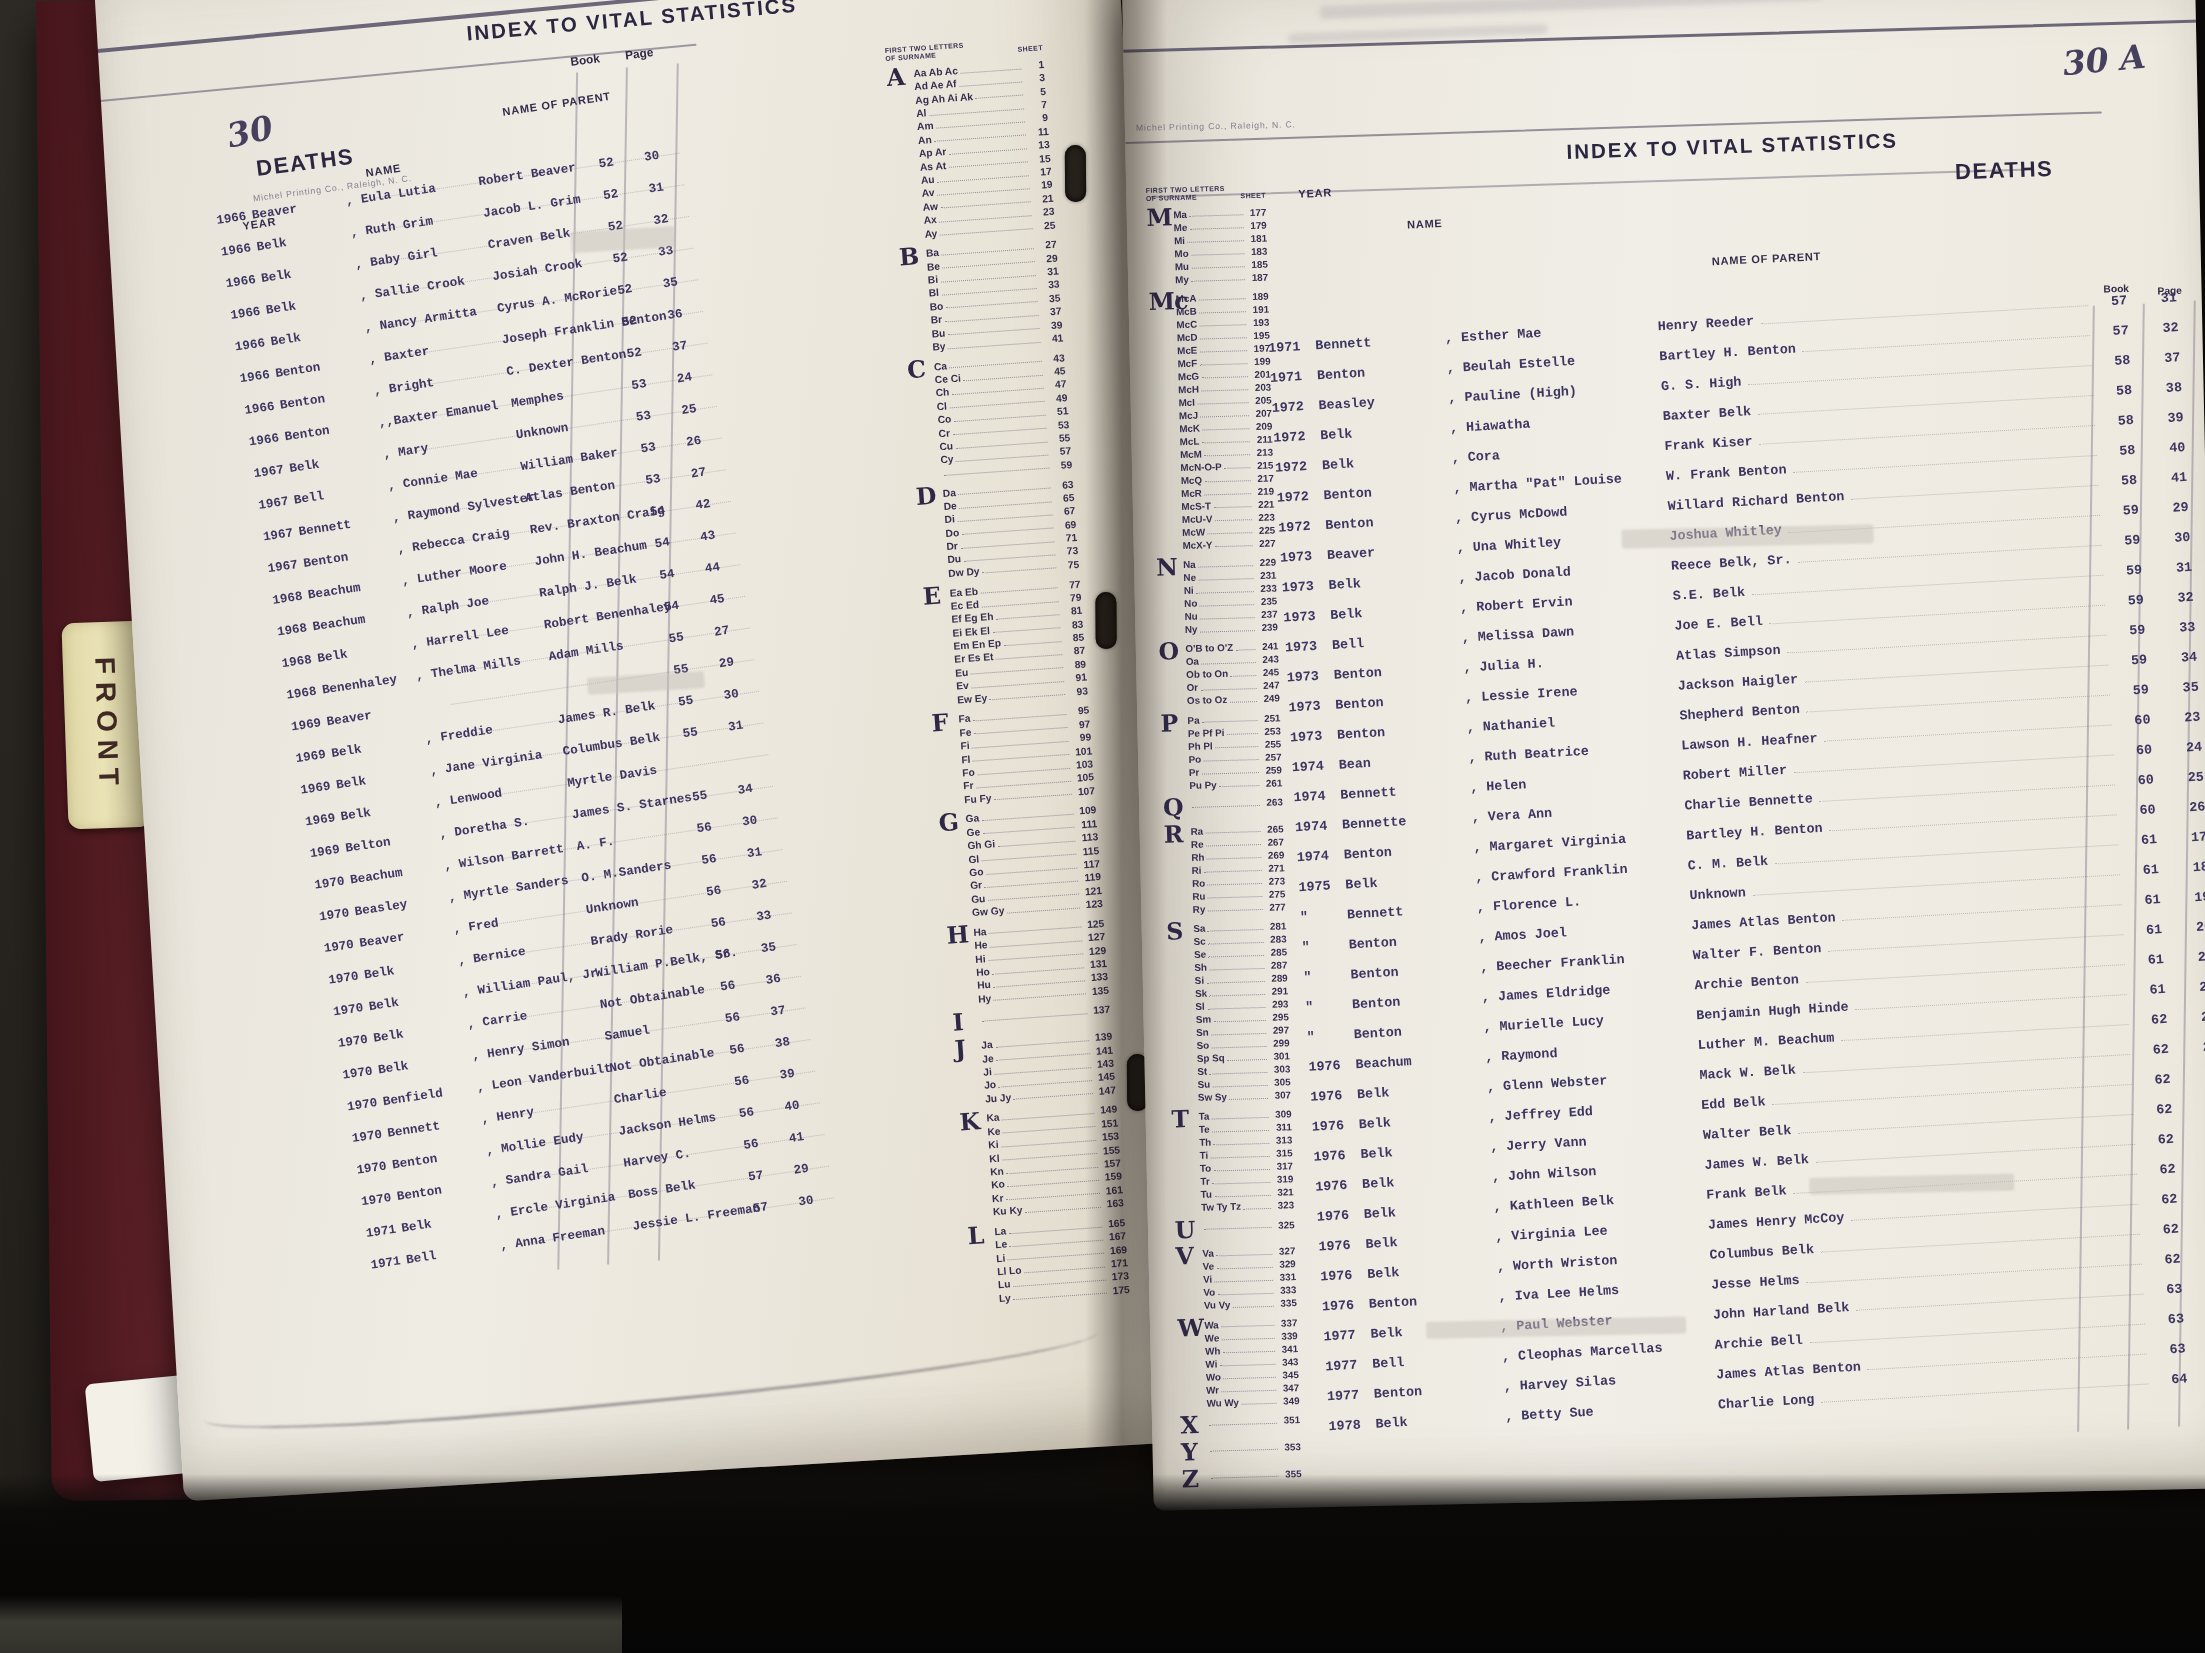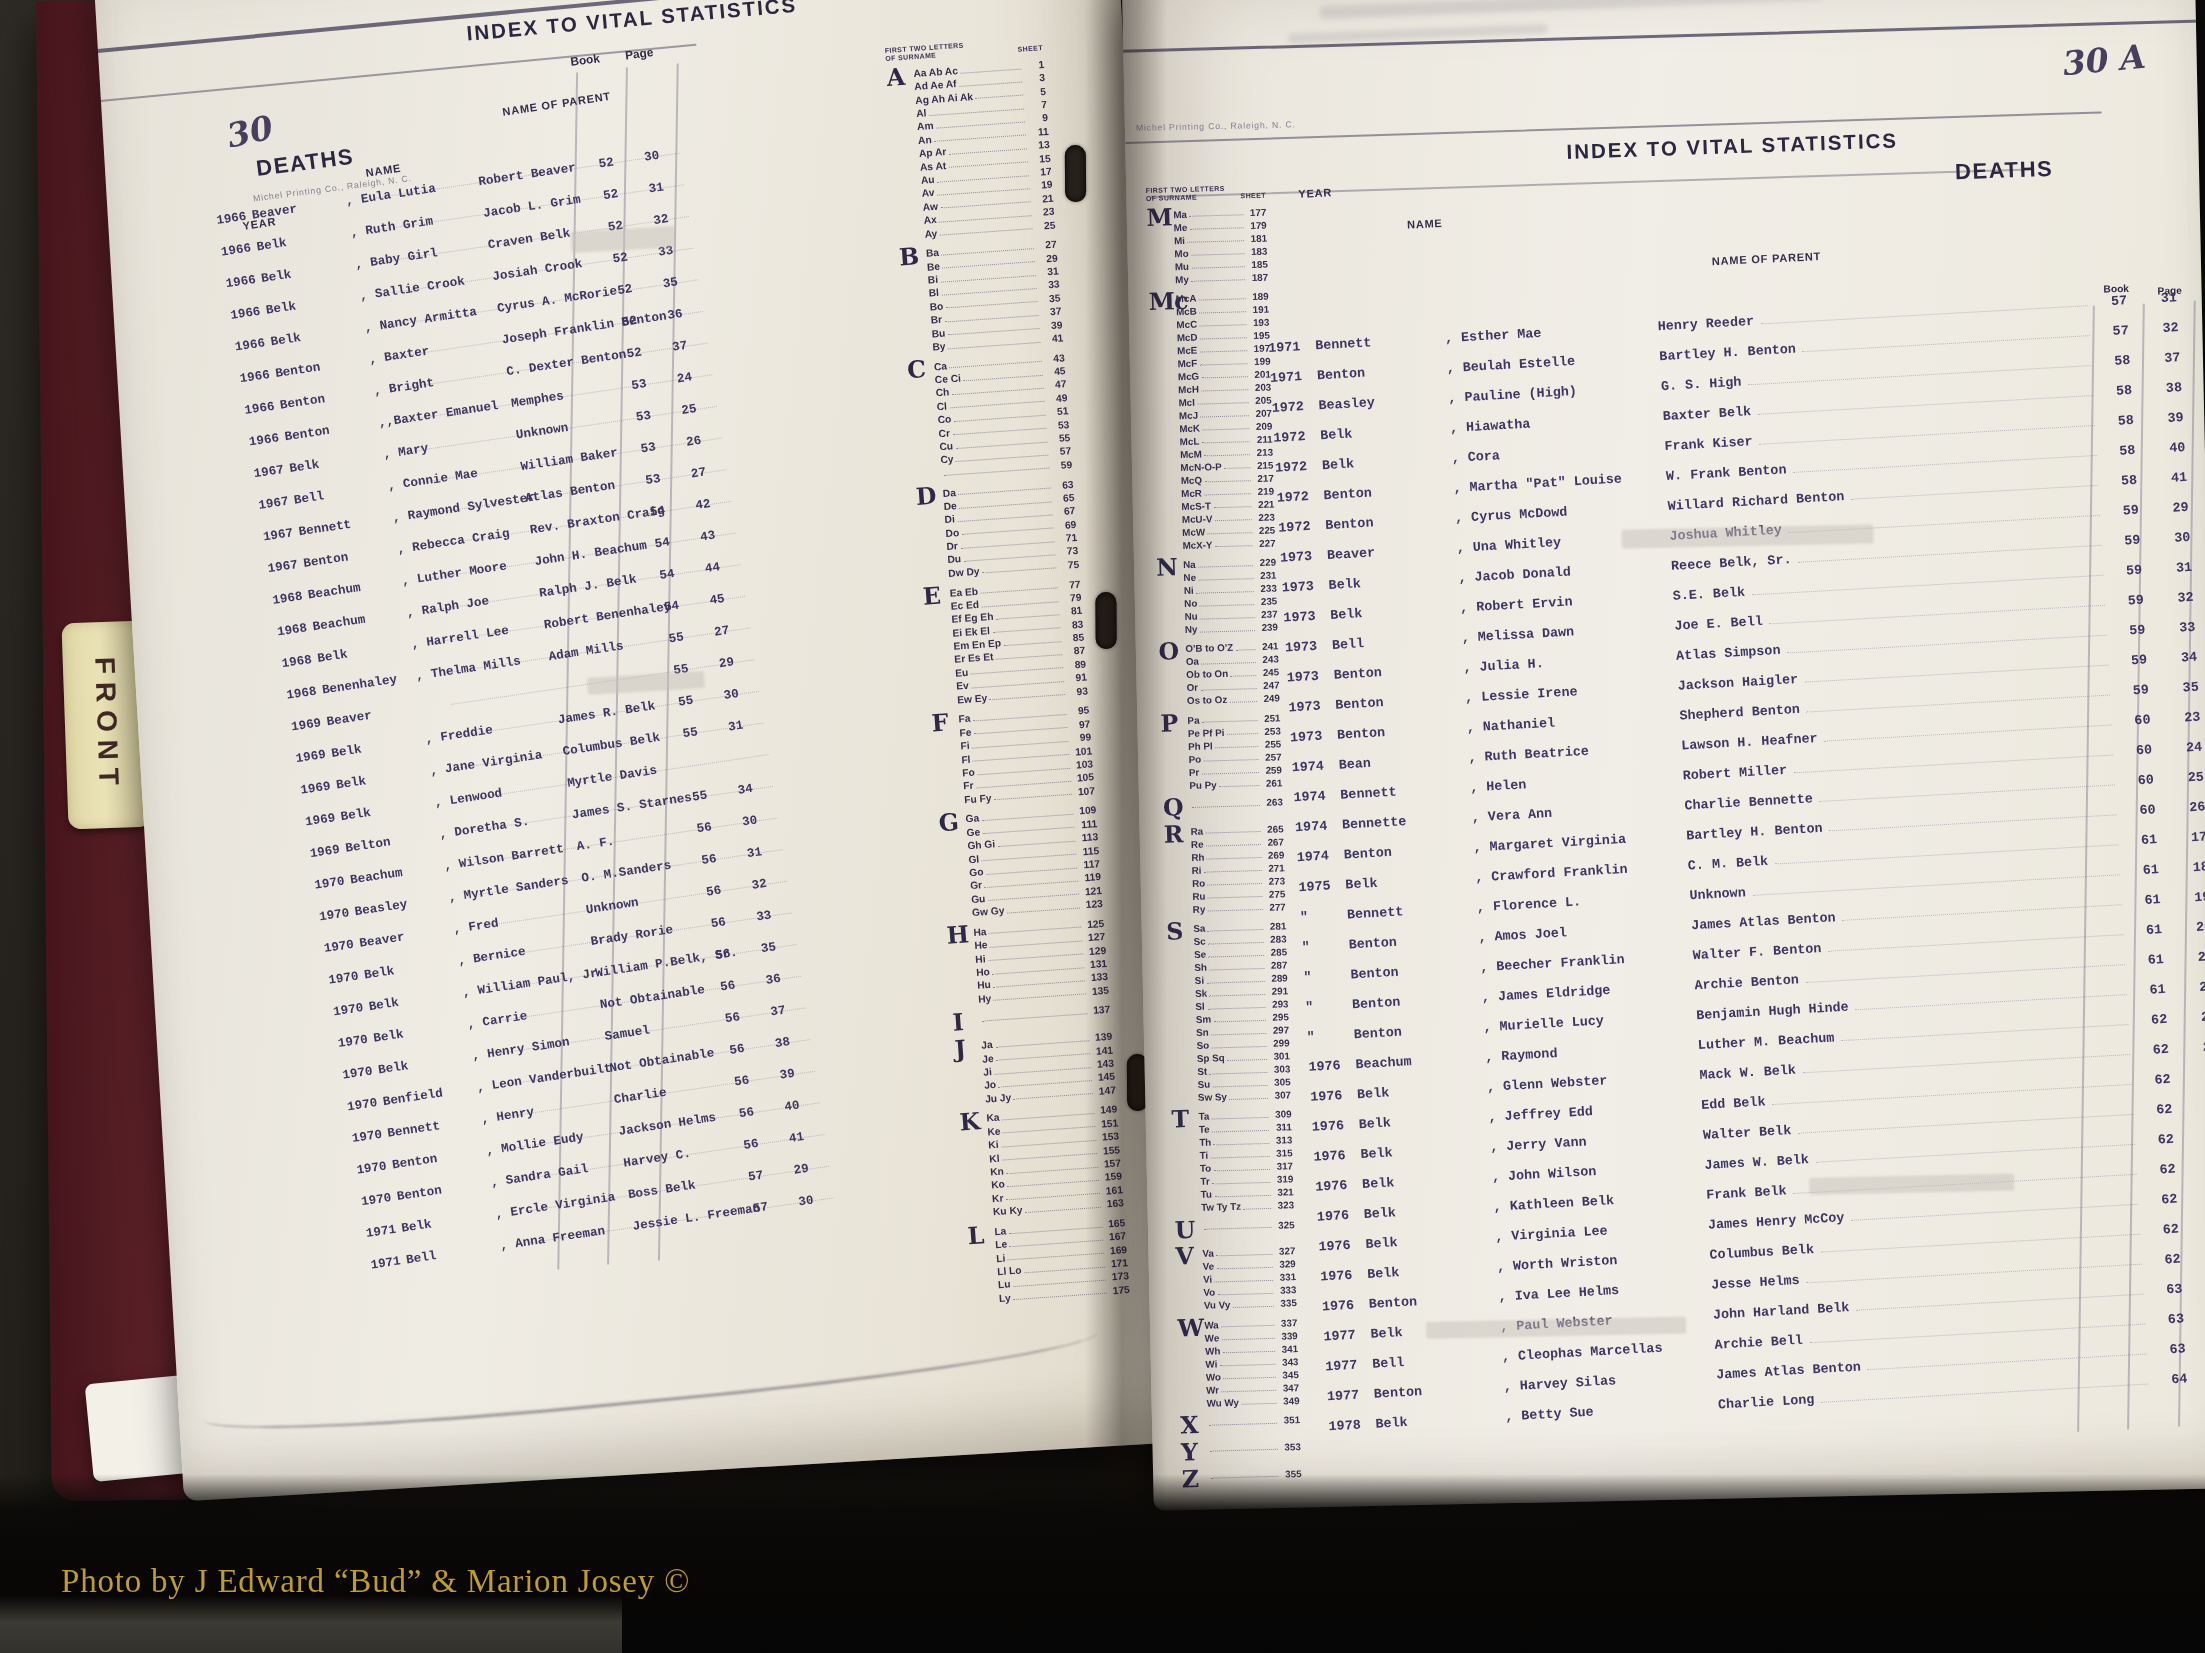--- a/index.html
+++ b/index.html
@@ -1843,15 +1843,14 @@
   </div>
 
   <div class="gutter"></div>
 
   <div class="front-tab">
     <span>FRONT</span>
   </div>
 
   <div class="table-edge"></div>
   <div class="floor"></div>
-  <div class="watermark">Photo by J Edward “Bud” &amp; Marion Josey ©</div>
 </div>
 
 
 </body></html>

